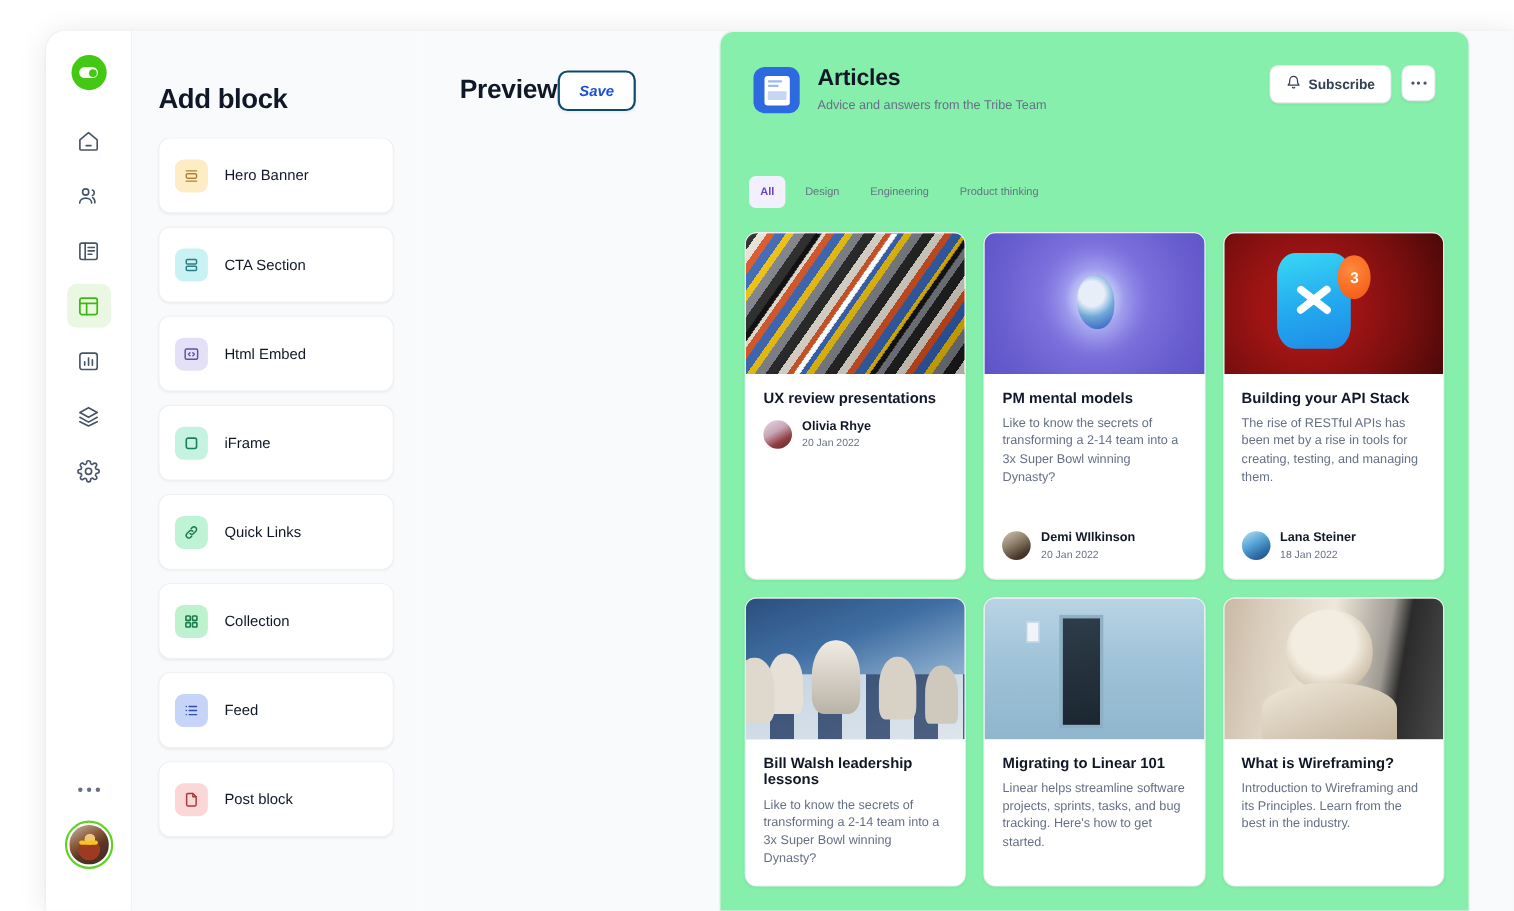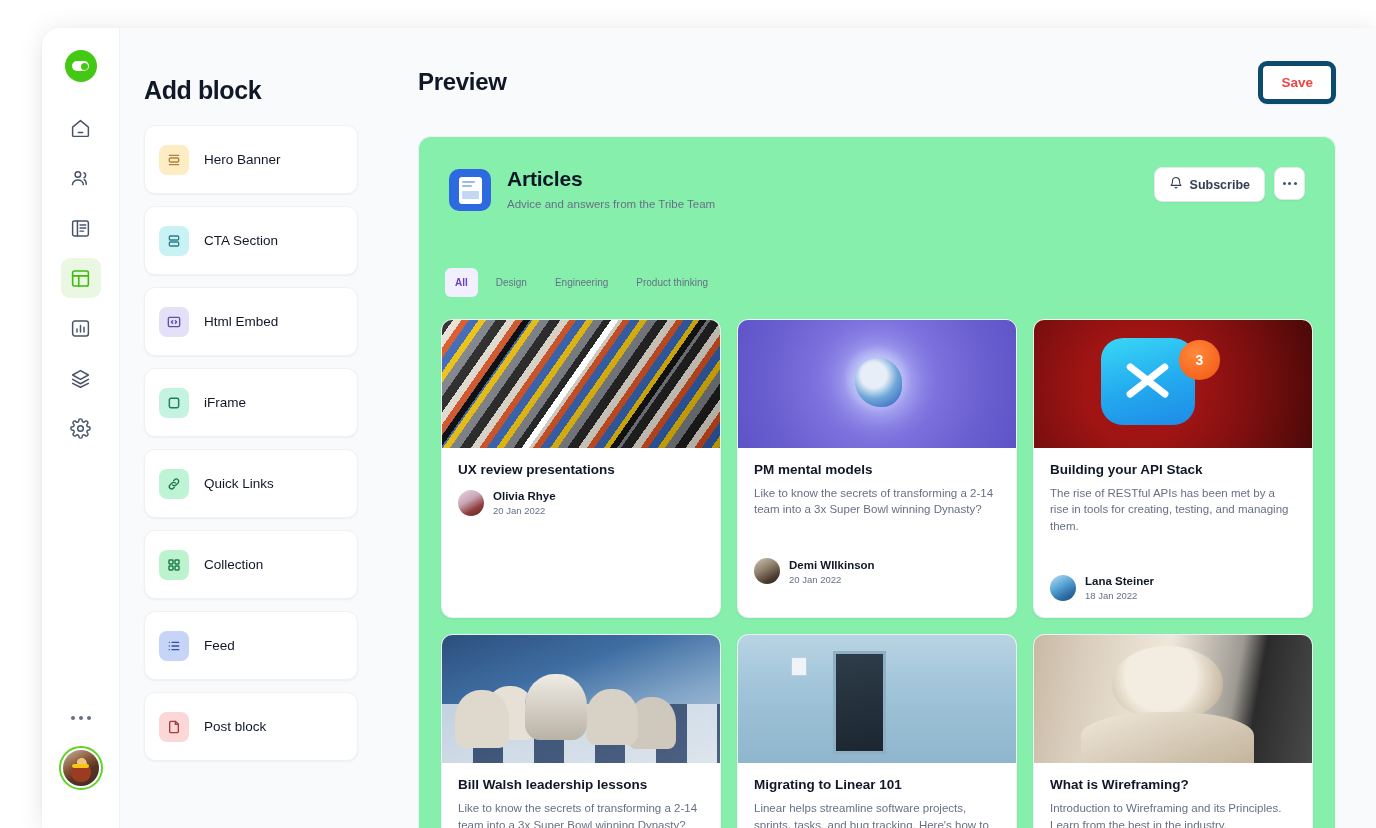--- a/index.html
+++ b/index.html
@@ -109,39 +109,39 @@
   .block-ico {
     width: 30px; height: 30px; border-radius: 8px;
     display: flex; align-items: center; justify-content: center;
     margin-right: 15px; flex: 0 0 30px;
   }
   .block-label { font-size: 13.5px; font-weight: 400; color: #101828; }
 
   
   .main {
     flex: 1; background: #f9fafb;
-    display: flex; flex-direction: column;
+    display: flex; flex-direction: row;
     min-width: 0;
   }
   .main-head {
     height: 108px; flex: 0 0 108px;
     display: flex; align-items: center;
     padding: 0 40px 0 36px;
   }
   .preview-title {
     font-size: 24px; font-weight: 700; color: #101828;
     letter-spacing: -0.3px;
   }
   .spacer { flex: 1; }
   .save-btn {
-    border: 5px solid #0c4a6e; background: #ffffff;
+    border: 2px solid #0c4a6e; background: #ffffff;
     border-radius: 9px; padding: 9px 18px;
-    font-size: 13.5px; font-weight: 600; color: #ef4444;
+    font-size: 13.5px; font-weight: 600; color: #1d4ed8;
     box-shadow: 0 1px 2px rgba(16,24,40,0.05);
-    cursor: pointer; font-family: inherit;
+    cursor: pointer; font-family: inherit; font-style: italic;
   }
 
   .preview-canvas {
     margin: 0 40px 0 36px;
     background: #86efac;
     border: 1px solid #eceff3;
     border-radius: 13px 13px 0 0;
     border-bottom: none;
     flex: 1; min-height: 0;
     overflow: hidden;

